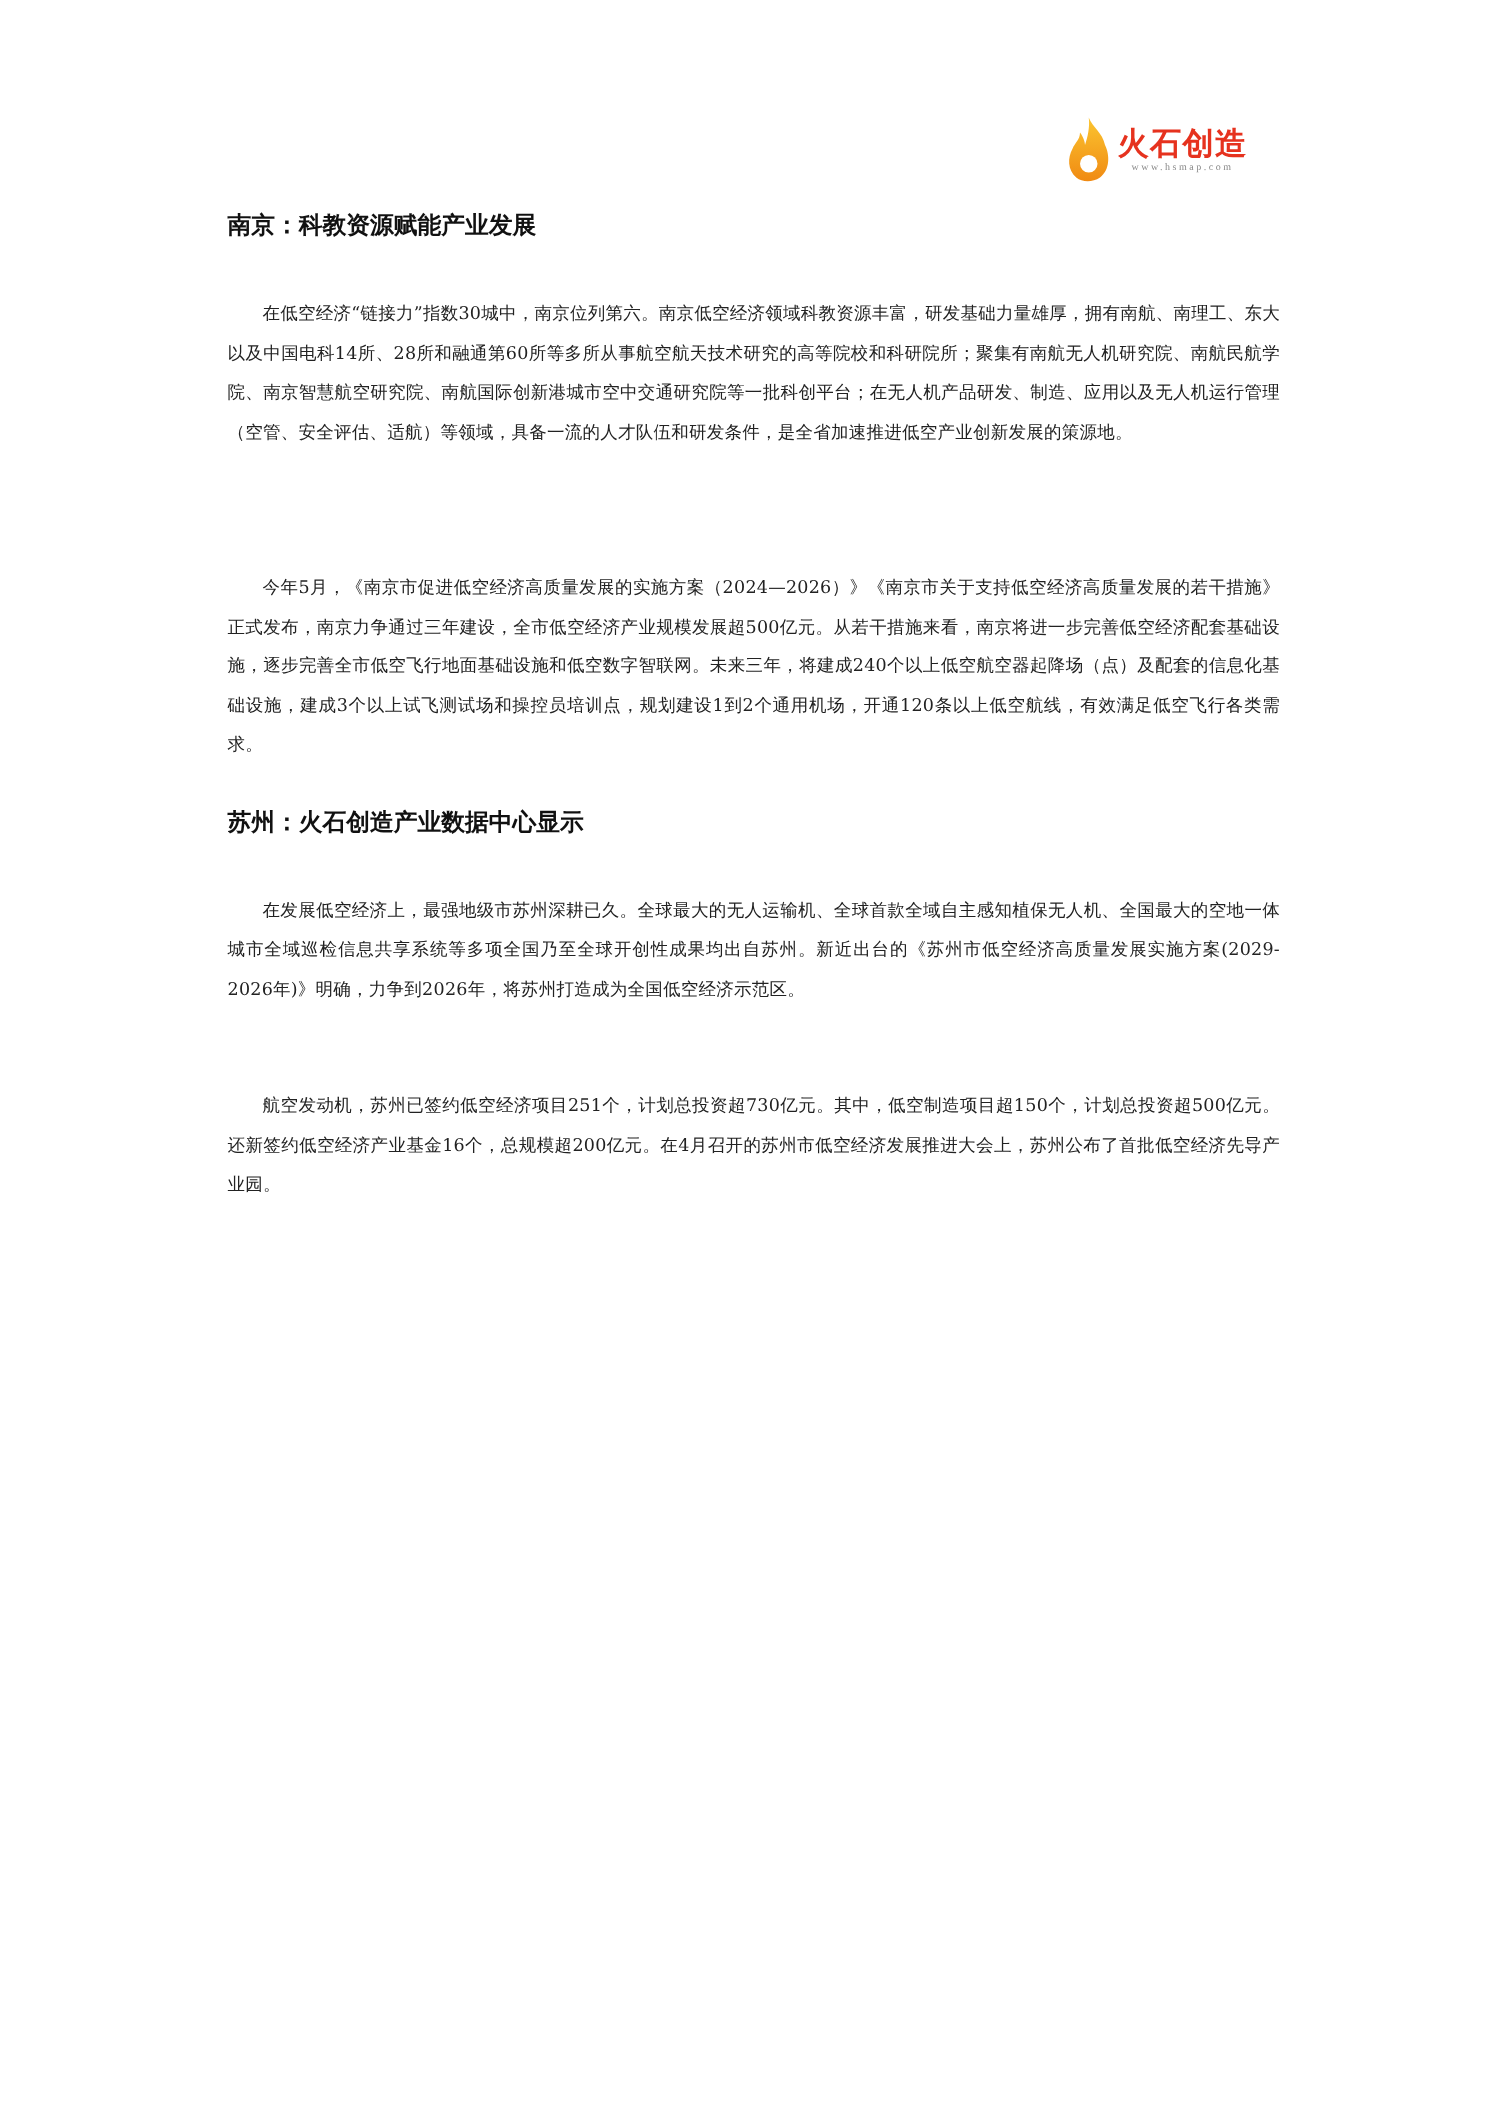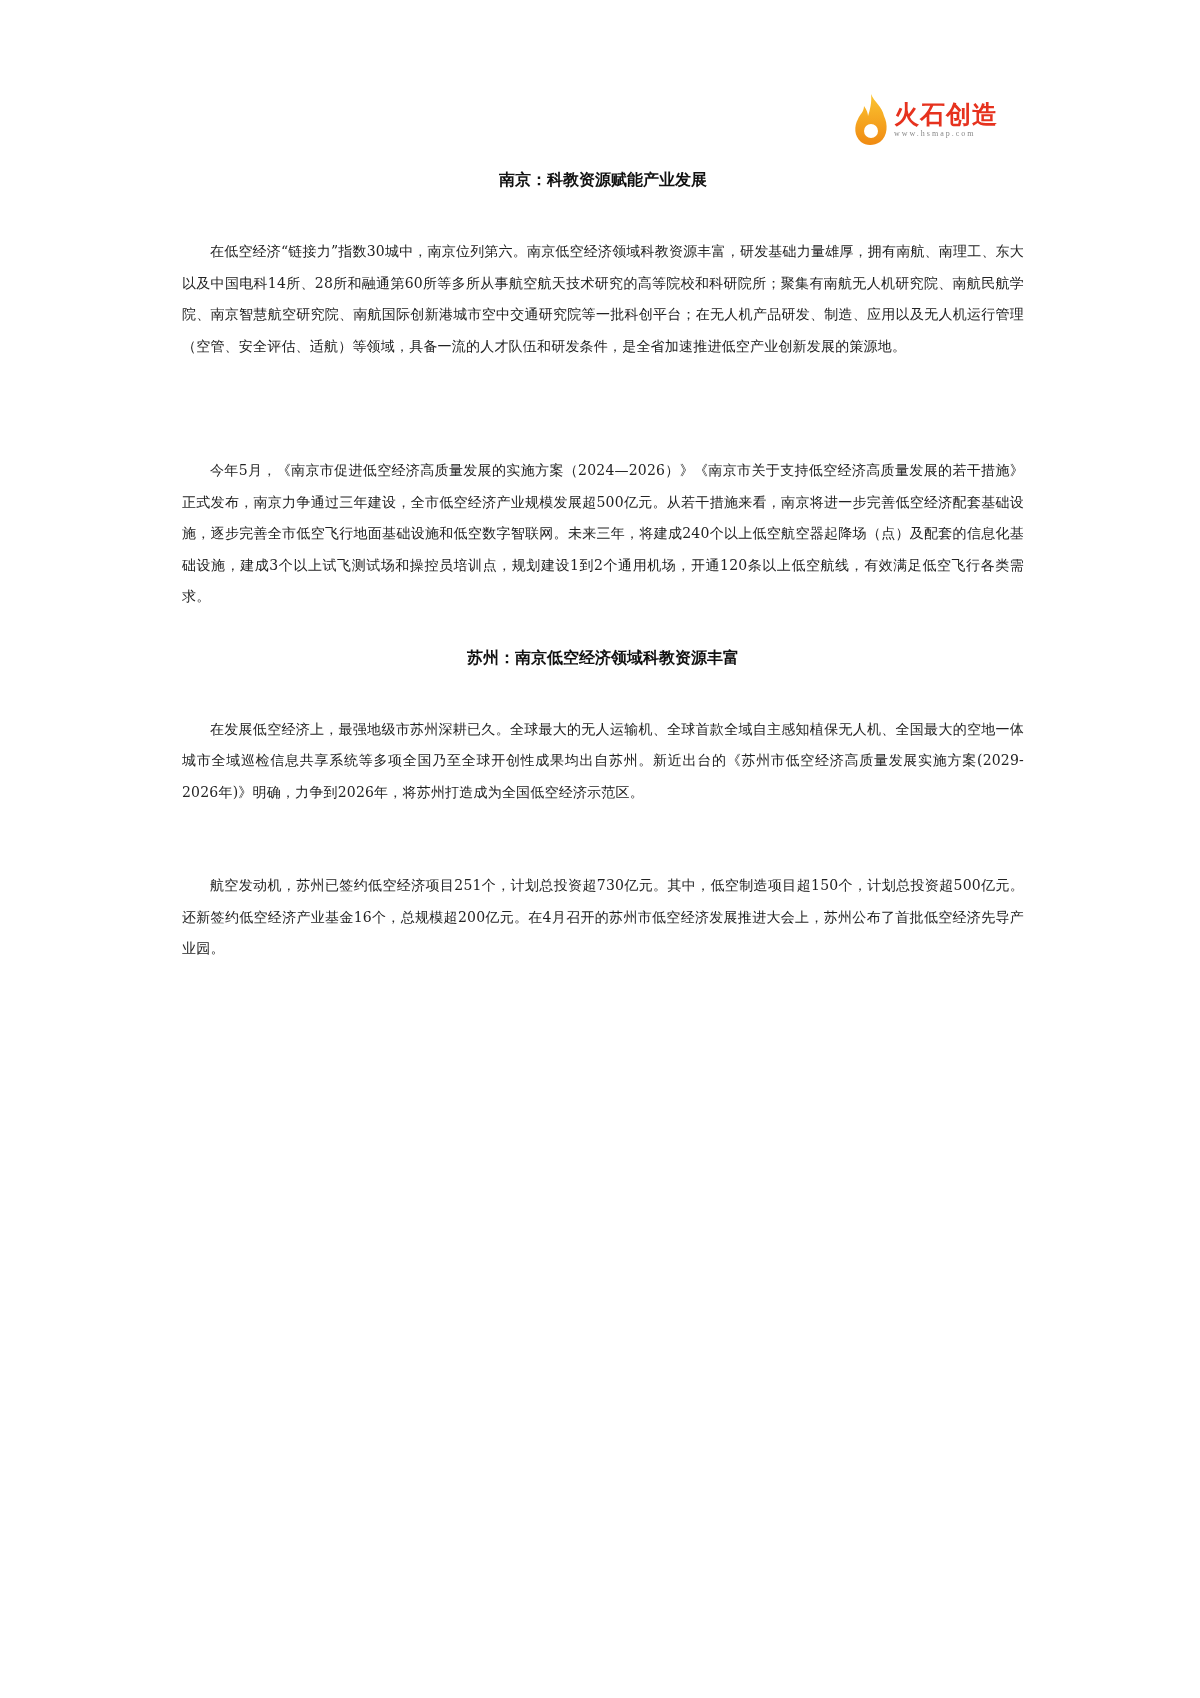--- a/index.html
+++ b/index.html
@@ -1,24 +1,24 @@
 <!DOCTYPE html>
 <html><head>
 <meta charset="utf-8">
 <style>
   html, body { margin: 0; padding: 0; background: #ffffff; }
   body { width: 1200px; height: 1698px; position: relative; overflow: hidden;
          font-family: "DejaVu Serif", "Liberation Serif", serif; color: #222; }
-  .logo { position: absolute; left: 852px; top: 92px; display: flex; align-items: center; }
+  .logo { position: absolute; left: 852px; top: 92px; display: flex; align-items: center; text-align: center; }
   .logo-flame { width: 38px; height: 54px; position: relative; }
   .logo-text-wrap { margin-left: 4px; display: flex; flex-direction: column; }
   .logo-name { font-family: "DejaVu Sans", sans-serif; font-weight: bold; font-size: 25px; color: #e6321e; letter-spacing: 1px; line-height: 28px; }
   .logo-url { font-family: Liberation Serif, serif; font-size: 8px; color: #888; letter-spacing: 2px; }
   .content { position: absolute; left: 182px; top: 166px; width: 842px; }
-  h2.section { font-family: "DejaVu Sans", sans-serif; font-weight: bold; font-size: 16px; margin: 0; line-height: 28px; color: #111; text-align: center; }
+  h2.section { font-family: "DejaVu Sans", sans-serif; font-weight: bold; font-size: 19px; margin: 0; line-height: 28px; color: #111; }
   p.para { margin: 0; font-size: 14px; line-height: 31.5px; text-indent: 2em; text-align: justify; letter-spacing: 0.2px; }
   .gap-after-heading { height: 42px; }
   .gap-para { height: 31px; }
 </style>
 </head>
 <body>
 
 <div class="logo">
   <div class="logo-flame">
     <svg width="38" height="54" viewBox="0 0 38 54">
@@ -41,19 +41,19 @@
 <div class="content">
   <h2 class="section">南京：科教资源赋能产业发展</h2>
   <div class="gap-after-heading"></div>
   <p class="para">在低空经济“链接力”指数30城中，南京位列第六。南京低空经济领域科教资源丰富，研发基础力量雄厚，拥有南航、南理工、东大以及中国电科14所、28所和融通第60所等多所从事航空航天技术研究的高等院校和科研院所；聚集有南航无人机研究院、南航民航学院、南京智慧航空研究院、南航国际创新港城市空中交通研究院等一批科创平台；在无人机产品研发、制造、应用以及无人机运行管理（空管、安全评估、适航）等领域，具备一流的人才队伍和研发条件，是全省加速推进低空产业创新发展的策源地。</p>
   <div class="gap-para"></div>
   <div class="gap-para"></div>
   <div class="gap-para"></div>
   <p class="para">今年5月，《南京市促进低空经济高质量发展的实施方案（2024—2026）》《南京市关于支持低空经济高质量发展的若干措施》正式发布，南京力争通过三年建设，全市低空经济产业规模发展超500亿元。从若干措施来看，南京将进一步完善低空经济配套基础设施，逐步完善全市低空飞行地面基础设施和低空数字智联网。未来三年，将建成240个以上低空航空器起降场（点）及配套的信息化基础设施，建成3个以上试飞测试场和操控员培训点，规划建设1到2个通用机场，开通120条以上低空航线，有效满足低空飞行各类需求。</p>
   <div class="gap-para"></div>
 
-  <h2 class="section">苏州：南京低空经济领域科教资源丰富</h2>
+  <h2 class="section">苏州：火石创造产业数据中心显示</h2>
   <div class="gap-after-heading"></div>
   <p class="para">在发展低空经济上，最强地级市苏州深耕已久。全球最大的无人运输机、全球首款全域自主感知植保无人机、全国最大的空地一体城市全域巡检信息共享系统等多项全国乃至全球开创性成果均出自苏州。新近出台的《苏州市低空经济高质量发展实施方案(2029-2026年)》明确，力争到2026年，将苏州打造成为全国低空经济示范区。</p>
   <div class="gap-para"></div>
   <div class="gap-para"></div>
   <p class="para">航空发动机，苏州已签约低空经济项目251个，计划总投资超730亿元。其中，低空制造项目超150个，计划总投资超500亿元。还新签约低空经济产业基金16个，总规模超200亿元。在4月召开的苏州市低空经济发展推进大会上，苏州公布了首批低空经济先导产业园。</p>
 </div>
 
 </body></html>

